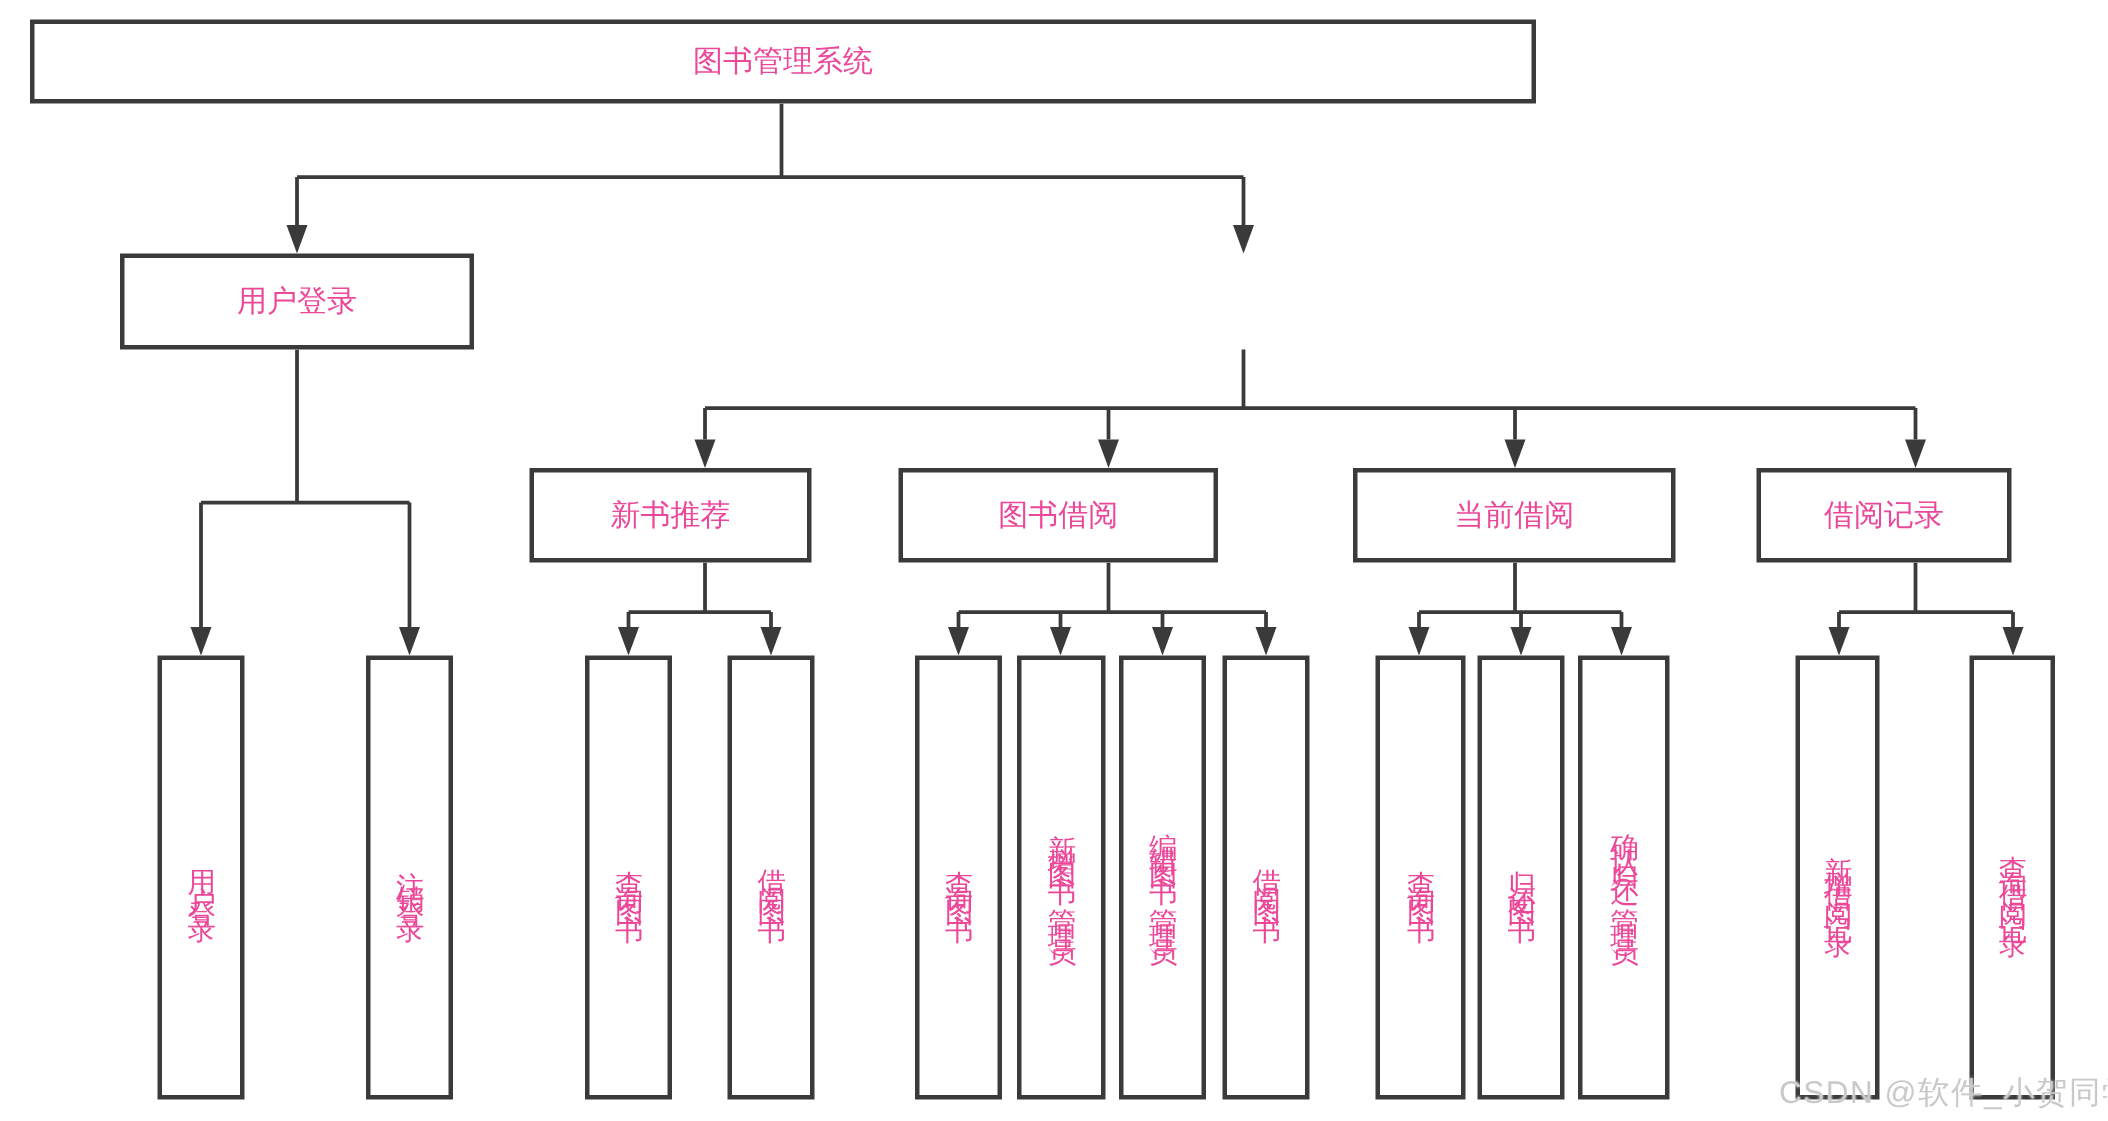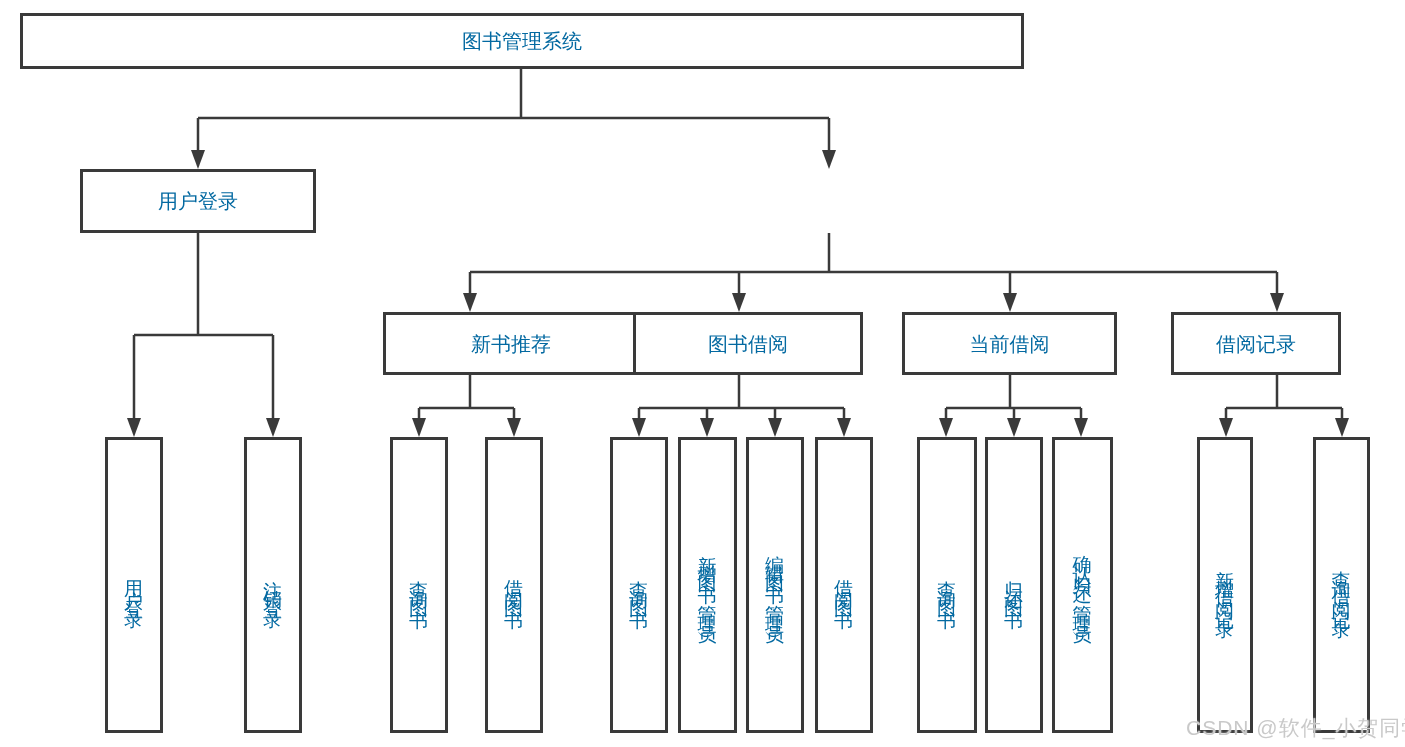--- a/index.html
+++ b/index.html
@@ -12,21 +12,21 @@
   }
   #connectors{position:absolute;left:0;top:0;z-index:1;}
   #connectors path{stroke:#3a3a3a;stroke-width:2.5;fill:none;}
   #connectors polygon{fill:#3a3a3a;stroke:none;}
   .box{
     position:absolute;
     box-sizing:border-box;
     background:#ffffff;
     border:3px solid #3a3a3a;
     display:flex;align-items:center;justify-content:center;
-    font-size:20px;color:#0369a1;
+    font-size:20px;color:#ec4899;
     z-index:2;
     text-align:left;
     line-height:1.2;
   }
   .v{
     writing-mode:vertical-rl;
     text-orientation:mixed;
     font-size:19px;
     letter-spacing:10px;
     line-height:1;
@@ -80,22 +80,22 @@
 
     <path d="M1277 375 V408 M1226 408 H1342 M1226 408 V418 M1342 408 V418"></path>
     <polygon points="1219,418 1233,418 1226,437"></polygon>
     <polygon points="1335,418 1349,418 1342,437"></polygon>
   </svg>
 
   <div class="box" style="left:20px;top:13px;width:1004px;height:56px">图书管理系统</div>
 
   <div class="box" style="left:80px;top:169px;width:236px;height:64px">用户登录</div>
 
-  <div class="box" style="left:383px;top:312px;width:256px;height:63px">新书推荐</div>
-  <div class="box" style="left:633px;top:312px;width:230px;height:63px">图书借阅</div>
+  <div class="box" style="left:353px;top:312px;width:188px;height:63px">新书推荐</div>
+  <div class="box" style="left:599px;top:312px;width:213px;height:63px">图书借阅</div>
   <div class="box" style="left:902px;top:312px;width:215px;height:63px">当前借阅</div>
   <div class="box" style="left:1171px;top:312px;width:170px;height:63px">借阅记录</div>
 
   <div class="box v" style="left:105px;top:437px;width:58px;height:296px">用户登录</div>
   <div class="box v" style="left:244px;top:437px;width:58px;height:296px">注销登录</div>
 
   <div class="box v" style="left:390px;top:437px;width:58px;height:296px">查询图书</div>
   <div class="box v" style="left:485px;top:437px;width:58px;height:296px">借阅图书</div>
 
   <div class="box v" style="left:610px;top:437px;width:58px;height:296px">查询图书</div>

